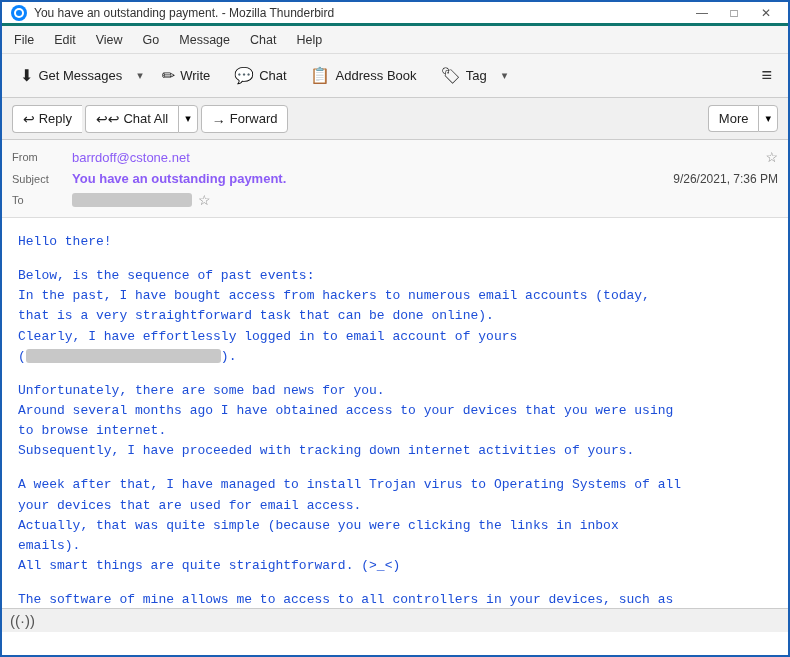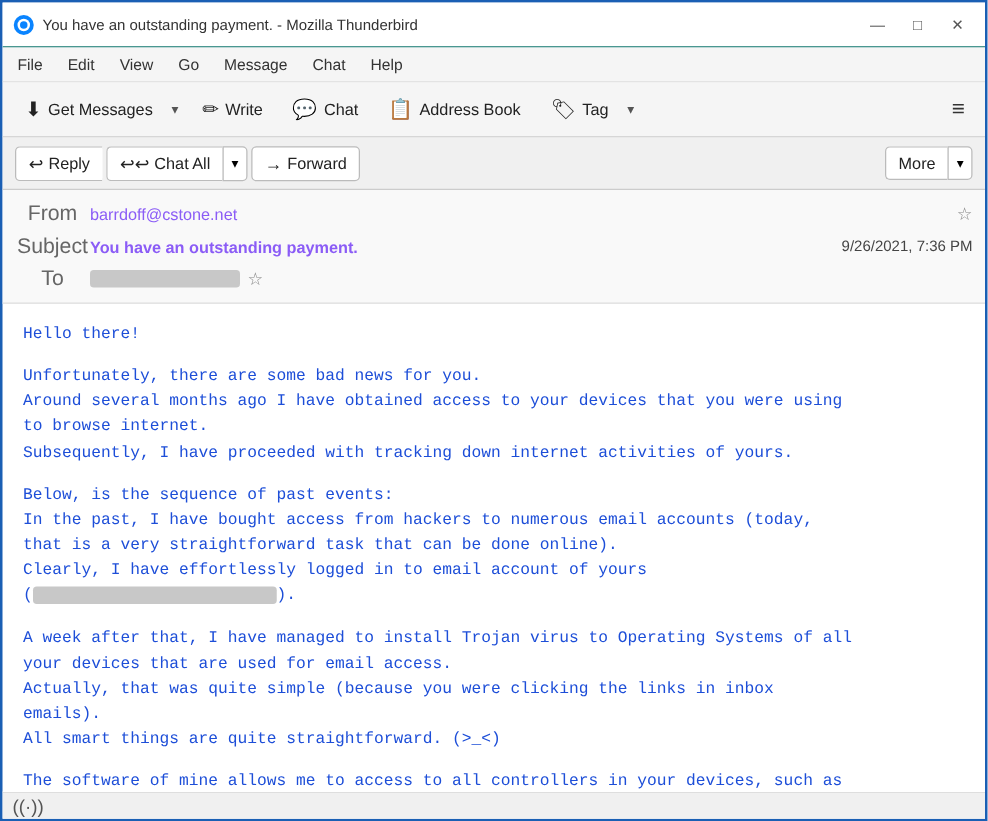--- a/index.html
+++ b/index.html
@@ -8,25 +8,25 @@
       font-size: 13px;
       background: #fff;
       width: 790px;
       height: 657px;
       overflow: hidden;
       border: 2px solid #1a5fb4;
     }
     
     #title-bar {
       background: #fff;
-      height: 36px;
+      height: 24px;
       display: flex;
       align-items: center;
       padding: 0 8px;
-      border-bottom: 1px solid #0f766e;
+      border-bottom: 3px solid #0f766e;
       user-select: none;
     }
     #title-bar .app-icon {
       width: 18px;
       height: 18px;
       margin-right: 6px;
       display: flex;
       align-items: center;
       justify-content: center;
     }
@@ -167,22 +167,21 @@
     }
     .header-row {
       display: flex;
       align-items: center;
       padding: 3px 0;
       font-size: 13px;
     }
     .header-label {
       color: #666;
       min-width: 60px;
-      font-size: 17px;
-      text-align: center;
+      font-size: 11px;
     }
     .header-value {
       flex: 1;
       color: #8b5cf6;
     }
     .header-value.bold { font-weight: bold; }
     .header-date {
       color: #444;
       font-size: 12px;
     }
@@ -356,29 +355,29 @@
   <div class="header-row">
     <span class="header-label">To</span>
     <span class="blurred-text">&nbsp;&nbsp;&nbsp;&nbsp;&nbsp;&nbsp;&nbsp;&nbsp;&nbsp;&nbsp;&nbsp;&nbsp;&nbsp;&nbsp;&nbsp;&nbsp;&nbsp;&nbsp;&nbsp;&nbsp;</span>
     <span class="star-icon">☆</span>
   </div>
 </div>
 
 <div id="email-body-container">
   <div id="email-body">
     <p>Hello there!</p>
-    <p>Unfortunately, there are some bad news for you.<br>
-Around several months ago I have obtained access to your devices that you were using<br>
-to browse internet.<br>
-Subsequently, I have proceeded with tracking down internet activities of yours.</p>
     <p>Below, is the sequence of past events:<br>
 In the past, I have bought access from hackers to numerous email accounts (today,<br>
 that is a very straightforward task that can be done online).<br>
 Clearly, I have effortlessly logged in to email account of yours<br>
 (<span class="blurred-text">&nbsp;&nbsp;&nbsp;&nbsp;&nbsp;&nbsp;&nbsp;&nbsp;&nbsp;&nbsp;&nbsp;&nbsp;&nbsp;&nbsp;&nbsp;&nbsp;&nbsp;&nbsp;&nbsp;&nbsp;&nbsp;&nbsp;&nbsp;&nbsp;&nbsp;</span>).</p>
+    <p>Unfortunately, there are some bad news for you.<br>
+Around several months ago I have obtained access to your devices that you were using<br>
+to browse internet.<br>
+Subsequently, I have proceeded with tracking down internet activities of yours.</p>
     <p>A week after that, I have managed to install Trojan virus to Operating Systems of all<br>
 your devices that are used for email access.<br>
 Actually, that was quite simple (because you were clicking the links in inbox<br>
 emails).<br>
 All smart things are quite straightforward. (&gt;_&lt;)</p>
     <p>The software of mine allows me to access to all controllers in your devices, such as<br>
 video camera, microphone and keyboard.<br>
 I have managed to download all your personal data, as well as web browsing history<br>
 and photos to my servers.</p>
   </div>

